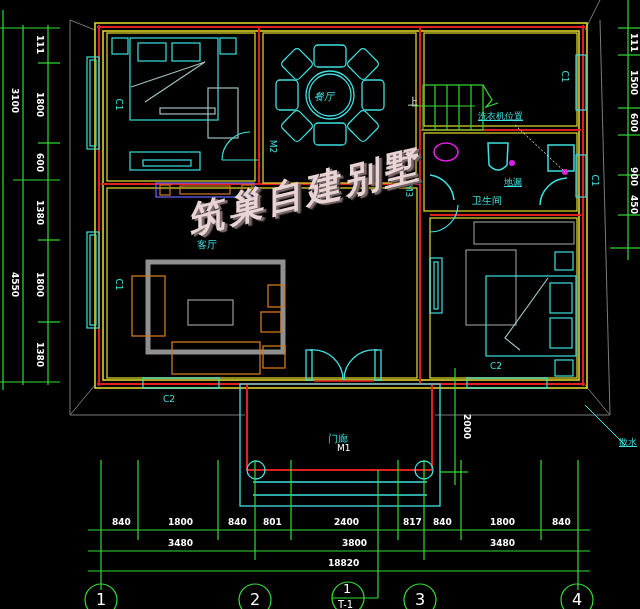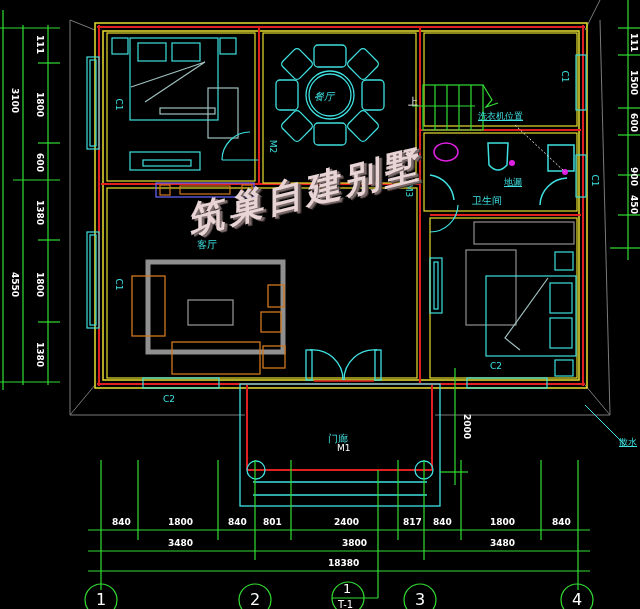--- a/index.html
+++ b/index.html
@@ -236,21 +236,21 @@
 <span class="lbl dim" style="left:263px;top:518px;">801</span>
 <span class="lbl dim" style="left:334px;top:518px;">2400</span>
 <span class="lbl dim" style="left:403px;top:518px;">817</span>
 <span class="lbl dim" style="left:433px;top:518px;">840</span>
 <span class="lbl dim" style="left:490px;top:518px;">1800</span>
 <span class="lbl dim" style="left:552px;top:518px;">840</span>
 
 <span class="lbl dim" style="left:168px;top:539px;">3480</span>
 <span class="lbl dim" style="left:330px;top:539px;margin-left:12px;">3800</span>
 <span class="lbl dim" style="left:490px;top:539px;">3480</span>
-<span class="lbl dim" style="left:328px;top:559px;">18380</span>
+<span class="lbl dim" style="left:328px;top:559px;">18820</span>
 
 <span class="lbl axis" style="left:96px;top:592px;">1</span>
 <span class="lbl axis" style="left:250px;top:592px;">2</span>
 <span class="lbl axis" style="left:415px;top:592px;">3</span>
 <span class="lbl axis" style="left:572px;top:592px;">4</span>
 <span class="lbl axis" style="left:343px;top:582px;font-size:13px;">1</span>
 <span class="lbl axis" style="left:338px;top:600px;font-size:10px;">T-1</span>
 
 <span class="lbl room" style="left:314px;top:92px;font-style:italic;">餐厅</span>
 <span class="lbl room" style="left:197px;top:240px;">客厅</span>

